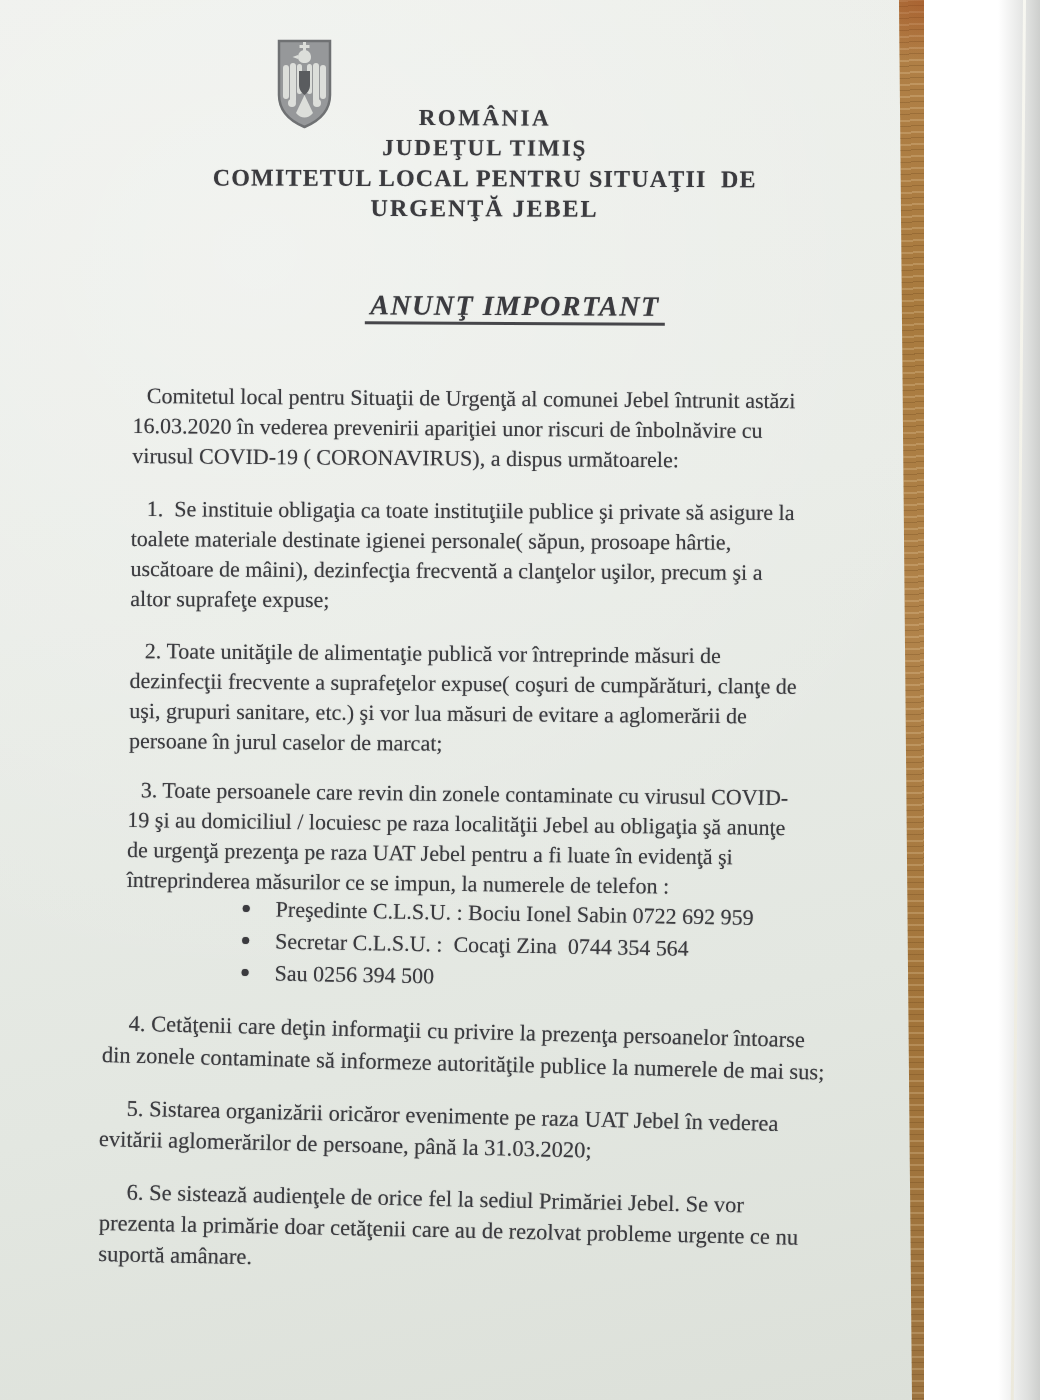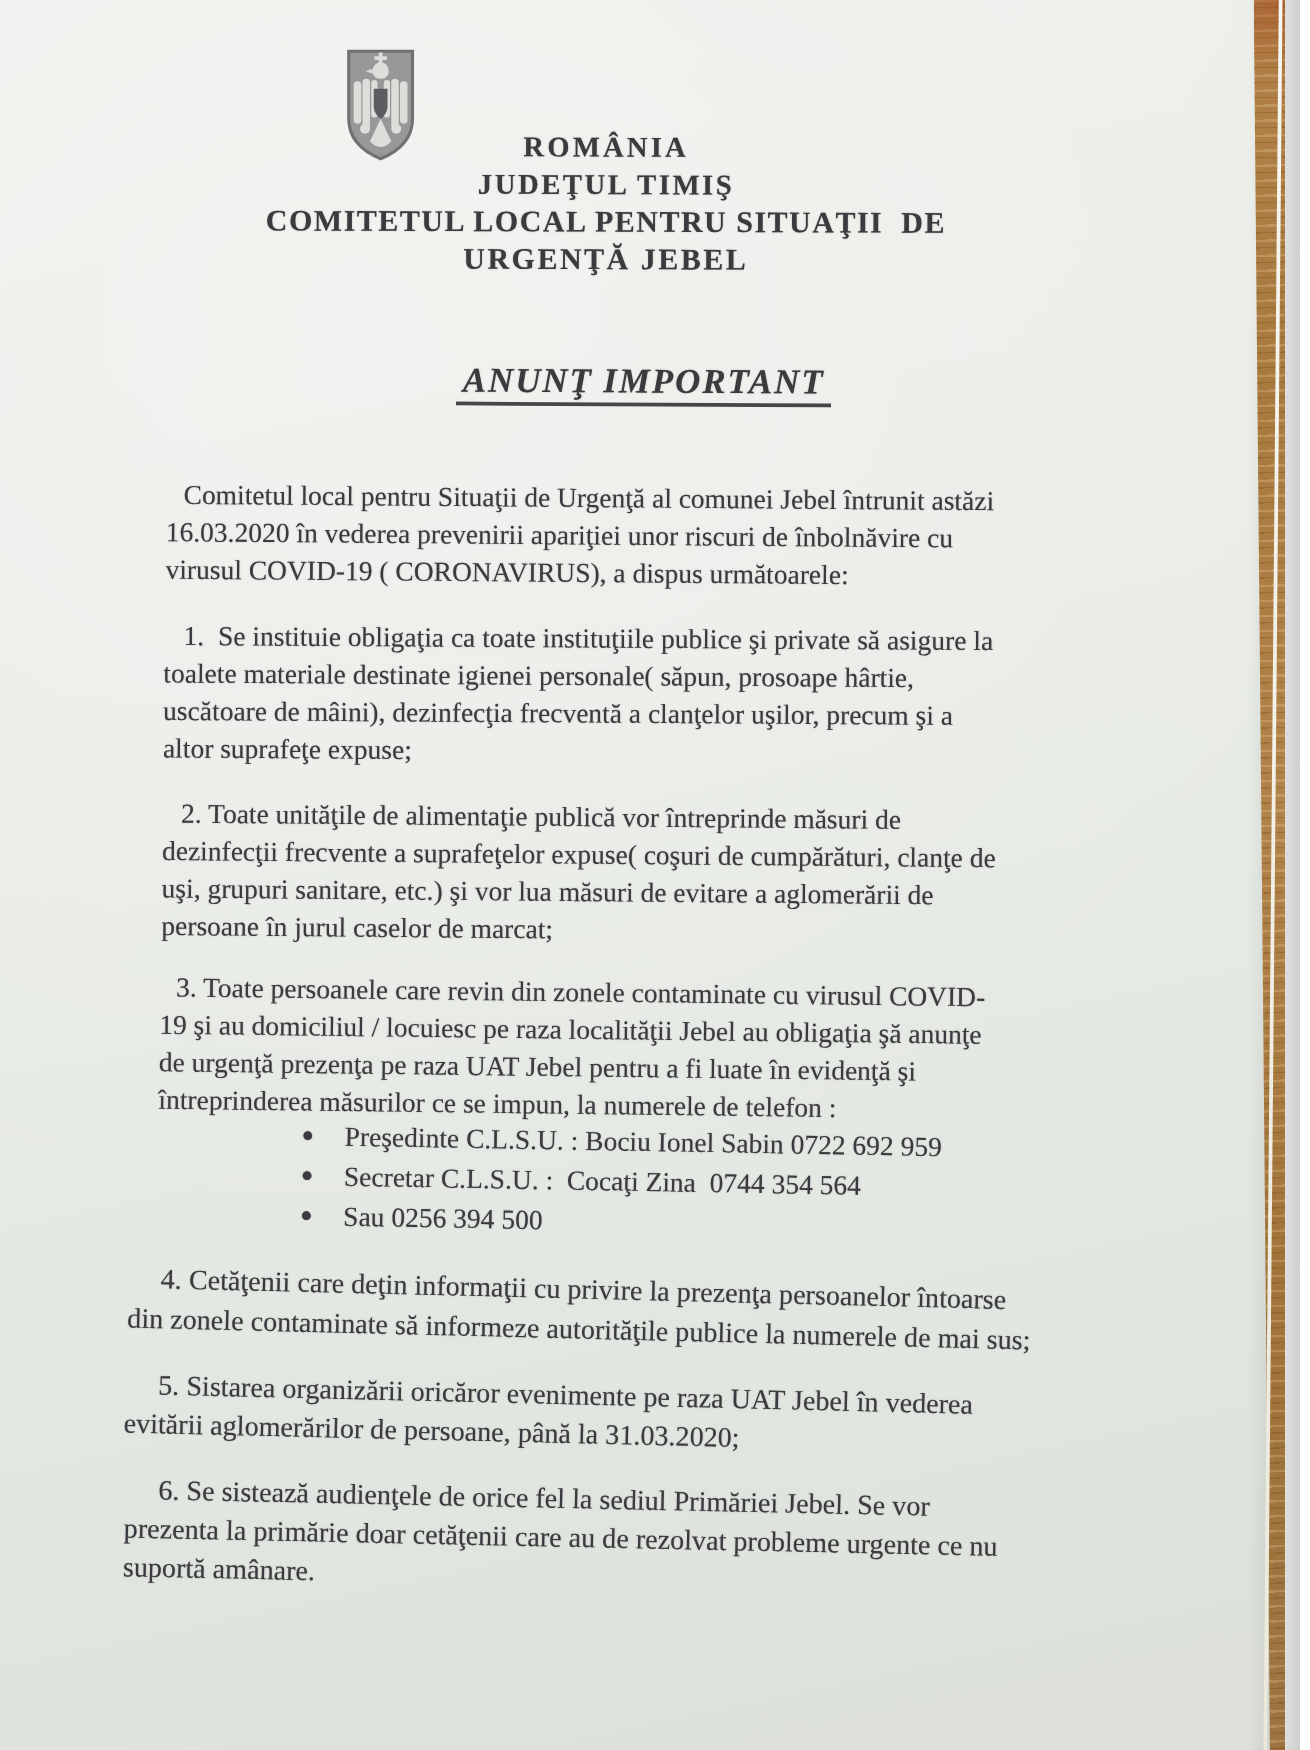--- a/index.html
+++ b/index.html
@@ -1,17 +1,17 @@
 <!DOCTYPE html>
 <html><head>
 <meta charset="utf-8">
 <style>
   html,body{margin:0;padding:0;width:1048px;height:1400px;overflow:hidden;}
   .page{
-    position:relative;width:1028px;height:1400px;
+    position:relative;width:924px;height:1400px;
     background:
       radial-gradient(140% 90% at 28% 18%, rgba(255,255,255,0.28), transparent 60%),
       linear-gradient(168deg,#eef0ec 0%,#e9ece7 40%,#e3e7e1 72%,#dce0d9 100%);
     font-family:"Liberation Serif","DejaVu Serif",serif;
     color:#3b3b3f;
   }
   
   .edge-shadow{position:absolute;top:0;left:998px;width:42px;height:1400px;
     background:linear-gradient(90deg,rgba(110,115,108,0) 0%,rgba(110,115,108,0.22) 70%,rgba(90,95,88,0.3) 100%);}
   

